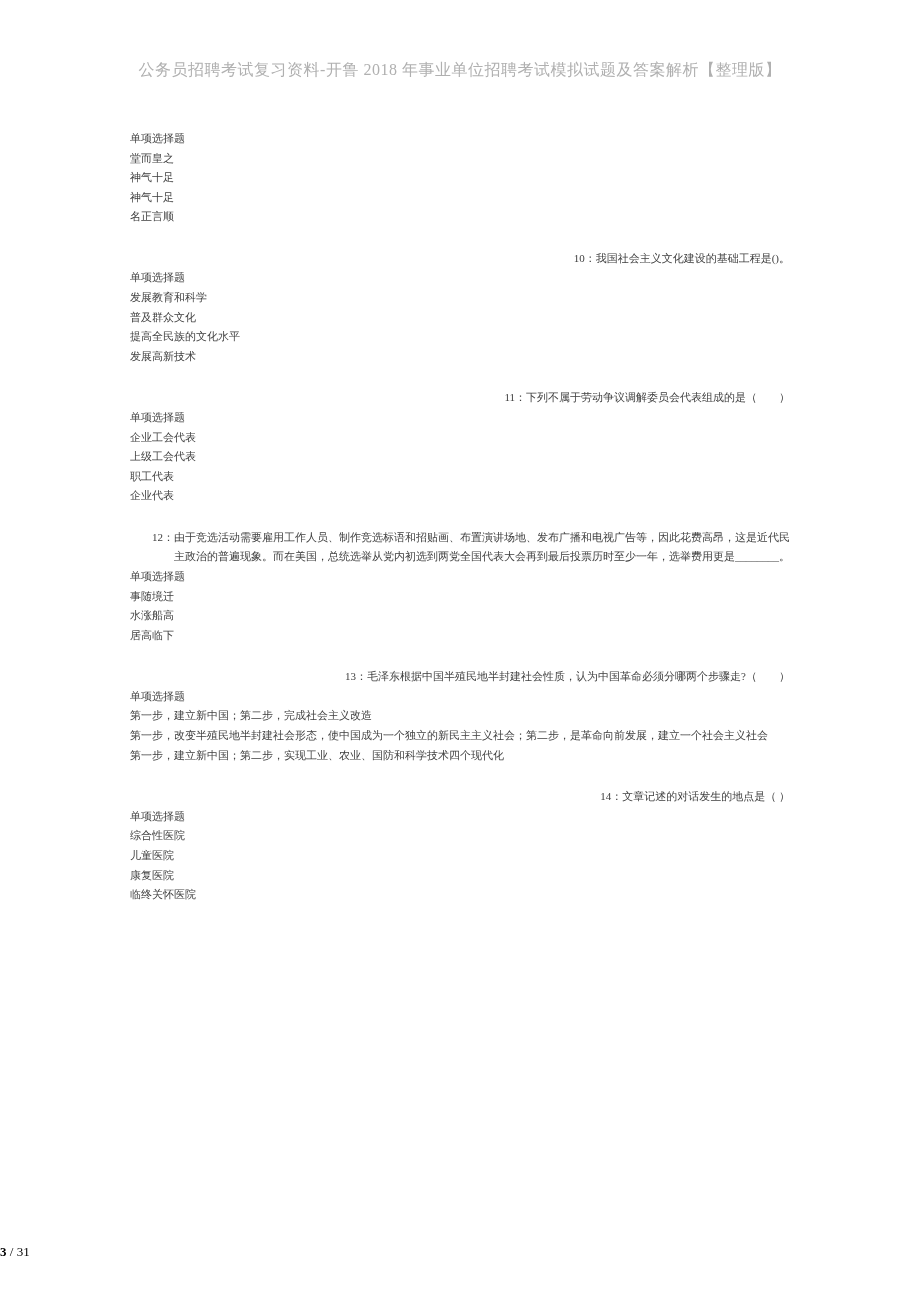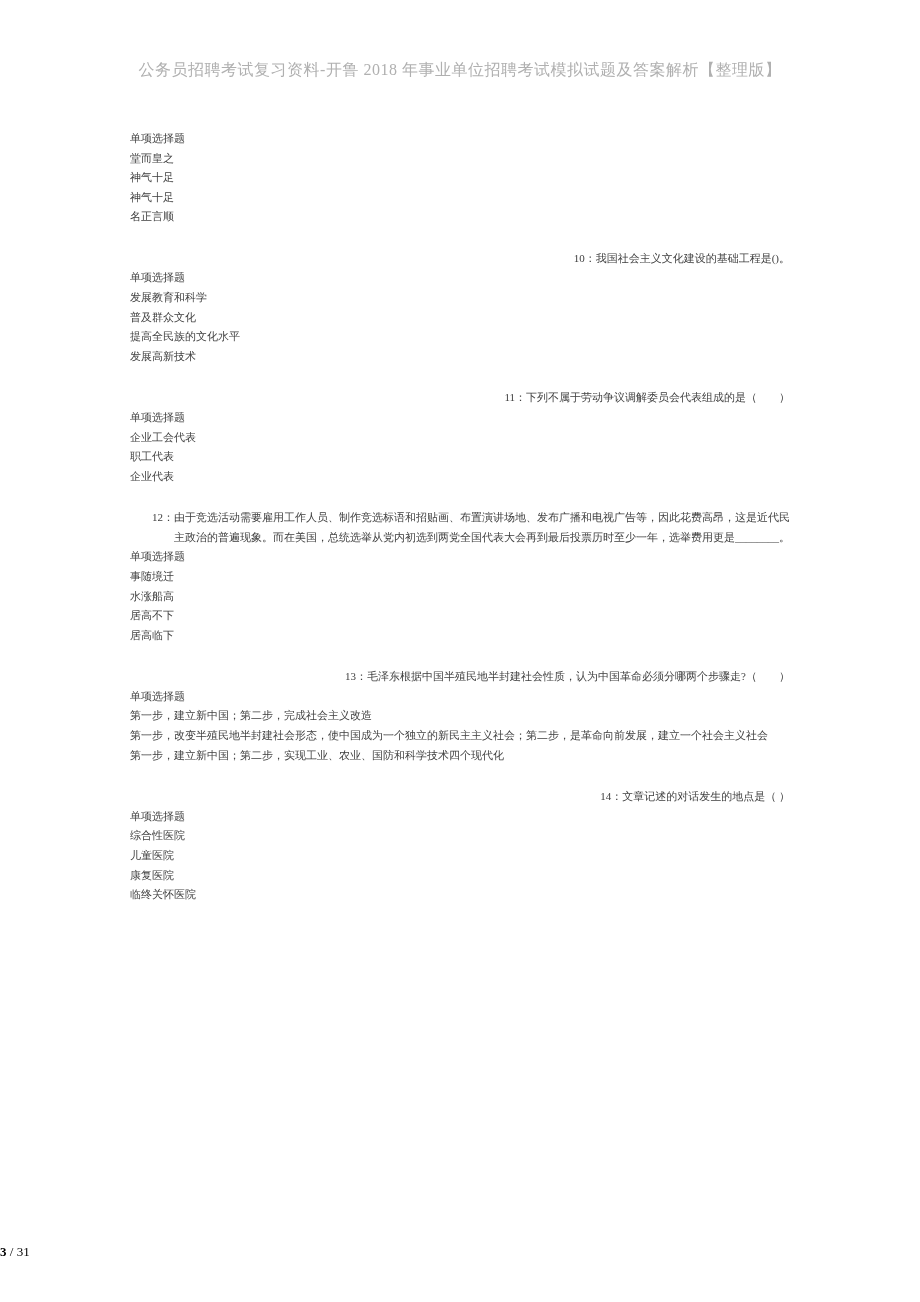--- a/index.html
+++ b/index.html
@@ -63,30 +63,30 @@
       <span class="option">发展教育和科学</span>
       <span class="option">普及群众文化</span>
       <span class="option">提高全民族的文化水平</span>
       <span class="option">发展高新技术</span>
     </div>
 
     <div class="block">
       <span class="qtext">11：下列不属于劳动争议调解委员会代表组成的是（　　）</span>
       <span class="noindent">单项选择题</span>
       <span class="option">企业工会代表</span>
+      <span class="option">上级工会代表</span>
       <span class="option">职工代表</span>
       <span class="option">企业代表</span>
     </div>
 
     <div class="block">
       <span class="qtext">12：由于竞选活动需要雇用工作人员、制作竞选标语和招贴画、布置演讲场地、发布广播和电视广告等，因此花费高昂，这是近代民主政治的普遍现象。而在美国，总统选举从党内初选到两党全国代表大会再到最后投票历时至少一年，选举费用更是________。</span>
       <span class="noindent">单项选择题</span>
       <span class="option">事随境迁</span>
       <span class="option">水涨船高</span>
-      <span class="option">居高不下</span>
       <span class="option">居高临下</span>
     </div>
 
     <div class="block">
       <span class="qtext">13：毛泽东根据中国半殖民地半封建社会性质，认为中国革命必须分哪两个步骤走?（　　）</span>
       <span class="noindent">单项选择题</span>
       <span class="option">第一步，建立新中国；第二步，完成社会主义改造</span>
       <span class="option">第一步，改变半殖民地半封建社会形态，使中国成为一个独立的新民主主义社会；第二步，是革命向前发展，建立一个社会主义社会</span>
       <span class="option">第一步，建立新中国；第二步，实现工业、农业、国防和科学技术四个现代化</span>
     </div>

